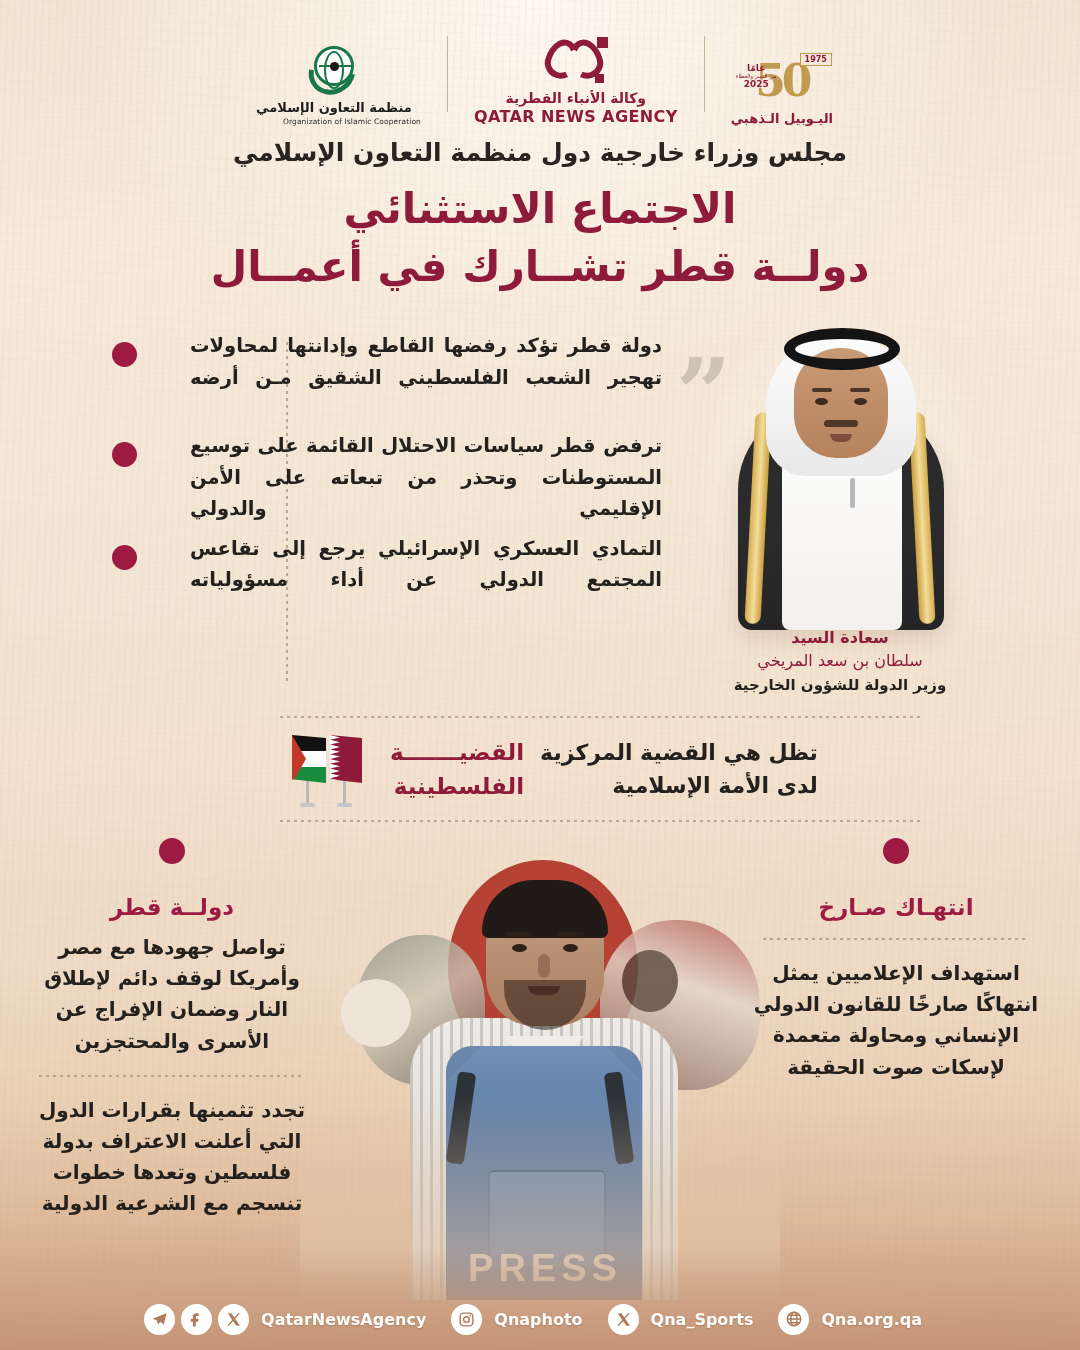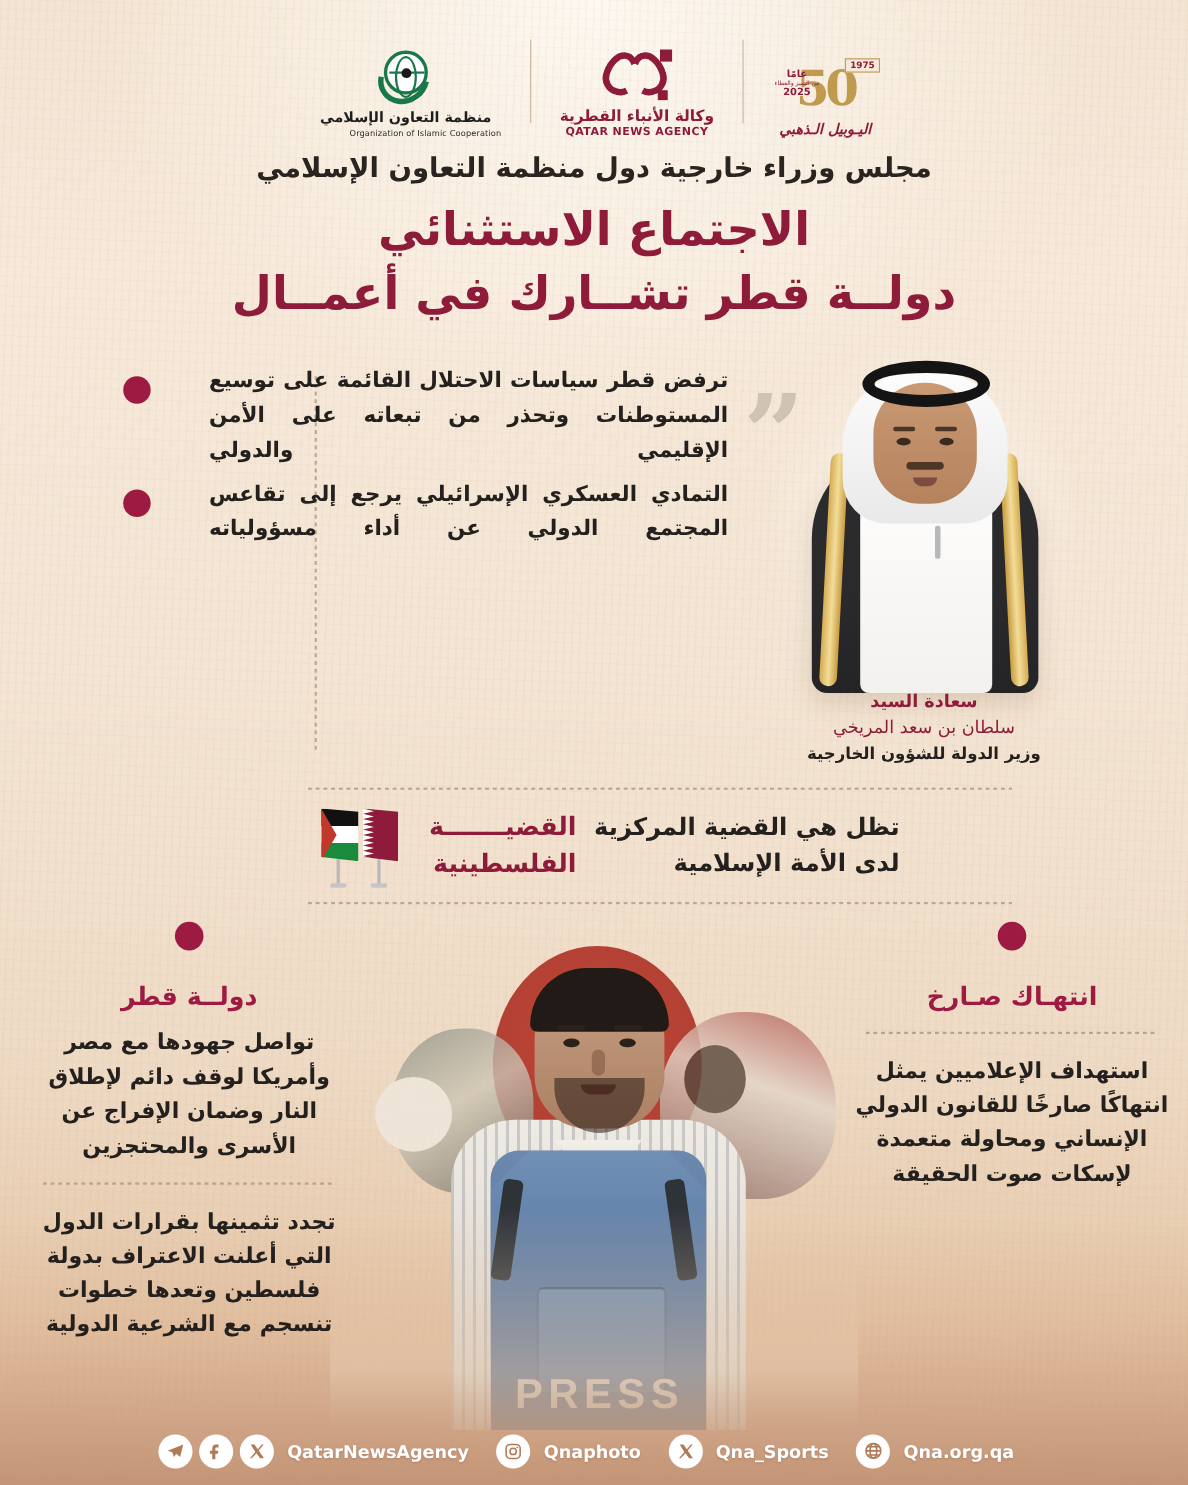--- a/index.html
+++ b/index.html
@@ -60,30 +60,30 @@
 
   .qna-mark { width:72px; height:52px; position:relative; }
   .qna-mark .loopL, .qna-mark .loopR {
     position:absolute; top:4px; width:32px; height:40px; border:6px solid #8d1b39; border-radius:50% 50% 50% 50%/60% 60% 40% 40%;
   }
   .qna-mark .loopL { left:6px; transform:rotate(18deg); border-right-color:transparent;}
   .qna-mark .loopR { left:30px; transform:rotate(-18deg); border-left-color:transparent;}
   .qna-mark .sq1{position:absolute; right:4px; top:2px; width:11px;height:11px;background:#8d1b39;}
   .qna-mark .sq2{position:absolute; right:8px; bottom:4px; width:9px;height:9px;background:#8d1b39;}
   .qna-ar { font-size:14px; color:#8d1b39; font-weight:bold; margin-top:3px; }
-  .qna-en { font-size:10px; color:#8d1b39; font-weight:bold; letter-spacing:.4px; margin-top:1px; }
+  .qna-en { font-size:16px; color:#8d1b39; font-weight:bold; letter-spacing:.4px; margin-top:1px; }
 
   .jub-mark { position:relative; width:96px; height:52px; display:flex; align-items:center; justify-content:center; }
   .jub-50 { font-size:44px; font-weight:bold; color:#c09a4f; letter-spacing:-4px; line-height:1; font-family:"DejaVu Serif",serif;}
   .jub-years { position:absolute; left:2px; top:8px; text-align:center; }
   .jub-years .y1 { font-size:9px; color:#8d1b39; font-weight:bold;}
   .jub-years .y2 { font-size:5.5px; color:#8d1b39; }
   .jub-years .y3 { font-size:9px; color:#8d1b39; font-weight:bold;}
   .jub-1975 { position:absolute; right:-2px; top:-2px; font-size:8px; color:#8d1b39; font-weight:bold; border:1px solid #c09a4f; padding:1px 4px; background:#f6e9da;}
-  .jub-ar { font-size:13px; color:#8d1b39; font-weight:bold; margin-top:4px;font-style:italic; }
+  .jub-ar { font-size:13px; color:#8d1b39; font-weight:bold; margin-top:4px; }
 
   
   .kicker {
     position:absolute; top:138px; left:0; right:0; text-align:center;
     font-size:25px; font-weight:bold; color:#2a2420; letter-spacing:0;
   }
   .headline {
     position:absolute; top:180px; left:90px; right:90px; text-align:center;
     font-size:42px; font-weight:bold; color:#8d1b39; line-height:1.38;
   }
@@ -212,21 +212,21 @@
   .h-strap{position:absolute; width:18px; height:92px; background:#2e3338; border-radius:5px; top:222px;}
   .h-strap.l{left:152px; transform:rotate(8deg);} .h-strap.r{right:152px; transform:rotate(-8deg);}
   .h-press{position:absolute; left:156px; bottom:8px; width:178px; height:48px;
            display:flex; align-items:center; justify-content:center;
            font-size:38px; font-weight:bold; color:#d8d4cb; letter-spacing:5px;
            font-family:"Liberation Sans",sans-serif; opacity:.9; direction:ltr;}
 
   
   .col { position:absolute; top:838px; width:300px; text-align:center; }
   .col.left { left:22px; }
-  .col.right { right:10px;text-align:center; }
+  .col.right { right:34px;text-align:center; }
   .col-dot { width:26px; height:26px; border-radius:50%; background:#9d1b42; margin:0 auto 30px; }
   .col-head { font-size:23px; font-weight:bold; color:#9d1b42; letter-spacing:1px; margin-bottom:12px; }
   .col-body { font-size:20px; font-weight:bold; color:#23201d; line-height:1.56; }
   .col-sep { margin:18px auto 18px; width:266px; height:2px;
              background-image:linear-gradient(90deg,#b7a38c 45%, rgba(0,0,0,0) 0);
              background-size:7px 2px; background-repeat:repeat-x; }
 
   
   .footer { position:absolute; left:0; right:0; bottom:10px; height:42px;
             display:flex; align-items:center; justify-content:center; gap:11px; direction:ltr; }
@@ -289,20 +289,24 @@
   <div class="kicker">مجلس وزراء خارجية دول منظمة التعاون الإسلامي</div>
   <div class="headline">
     <div>الاجتماع الاستثنائي</div>
     <div>دولــة قطر تشــارك في أعمــال</div>
   </div>
 
   <div class="b-line"></div>
   <div class="quote-glyph">”</div>
 
   <div class="bullets">
+    <div class="b-row">
+      <span class="b-dot"></span>
+      <div class="b-text">دولة قطر تؤكد رفضها القاطع وإدانتها لمحاولات تهجير الشعب الفلسطيني الشقيق مـن أرضه</div>
+    </div>
     <div class="b-row">
       <span class="b-dot"></span>
       <div class="b-text">ترفض قطر سياسات الاحتلال القائمة على توسيع المستوطنات وتحذر من تبعاته على الأمن الإقليمي والدولي</div>
     </div>
     <div class="b-row">
       <span class="b-dot"></span>
       <div class="b-text">التمادي العسكري الإسرائيلي يرجع إلى تقاعس المجتمع الدولي عن أداء مسؤولياته</div>
     </div>
   </div>
 

